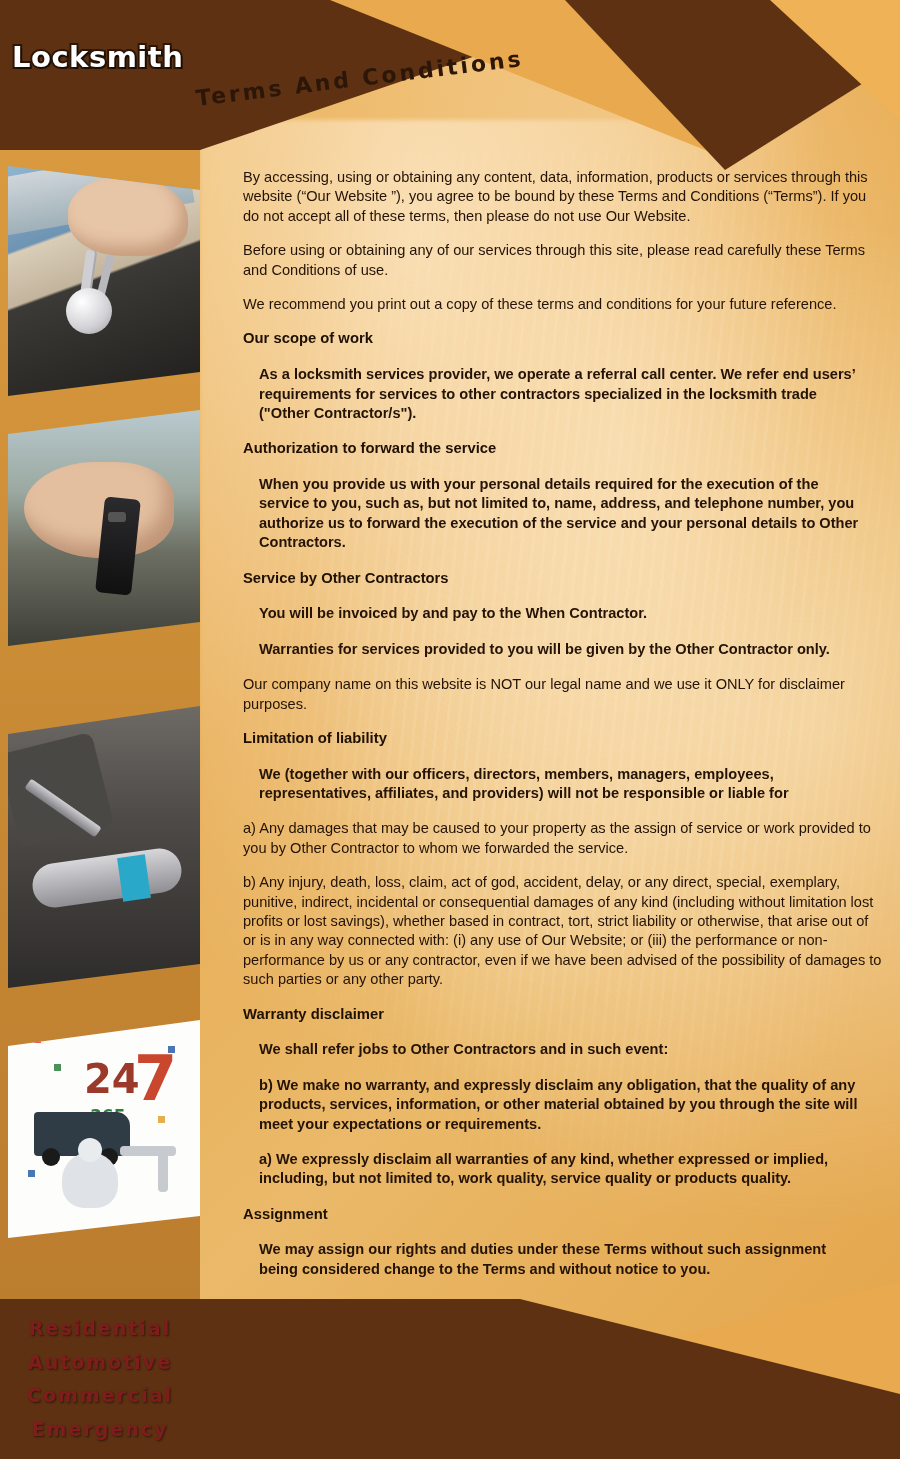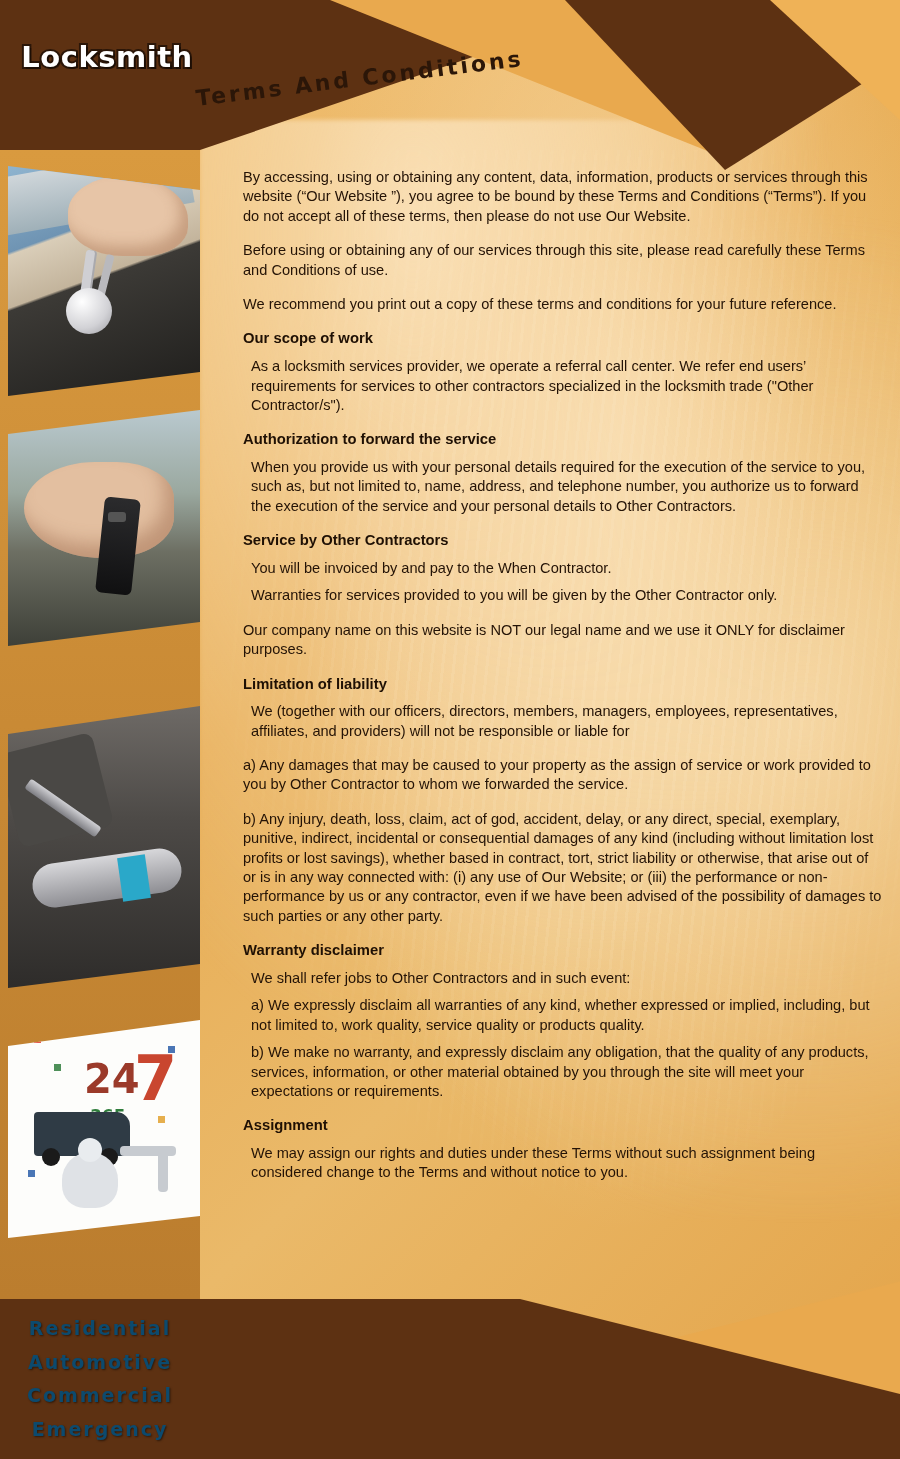--- a/index.html
+++ b/index.html
@@ -59,21 +59,21 @@
   .bottom-brown{
     position:absolute;left:0;bottom:0;width:900px;height:185px;background:#5d3112;
     clip-path:polygon(0 25px, 520px 25px, 900px 120px, 900px 185px, 0 185px);
   }
   .bottom-orange-wedge{
     position:absolute;left:430px;bottom:60px;width:480px;height:120px;background:#e9a94e;
     clip-path:polygon(0 120px, 480px 0, 480px 120px);
   }
 
   
-  .logo{position:absolute;left:12px;top:42px;width:190px;text-align:center;z-index:6;}
+  .logo{position:absolute;left:12px;top:42px;width:190px;z-index:6;}
   .logo div{
     font-family:"DejaVu Sans", sans-serif;
     font-weight:bold;font-size:29px;color:#fff;line-height:1.07;letter-spacing:.5px;
     -webkit-text-stroke:4px #2b1608;
     paint-order:stroke fill;
     text-shadow:2px 2px 0 rgba(0,0,0,.35);
   }
 
   
   .doc-title{
@@ -127,27 +127,27 @@
   .ph4 .conf{position:absolute;width:7px;height:7px;opacity:.85;}
 
   
   .content{
     position:absolute;left:243px;top:168px;width:640px;z-index:6;
     color:#241306;font-size:14.6px;line-height:1.33;
   }
   .content p{margin:0 0 15px 0;}
   .content h3{margin:0 0 1px 0;font-size:14.8px;font-weight:bold;color:#1f1004;}
   .content .blk{margin:0 0 15px 0;}
-  .content .line{margin:8px;}
+  .content .line{margin:16px;font-weight:bold;}
 
   
   .services{position:absolute;left:0;bottom:12px;width:200px;text-align:center;z-index:8;}
   .services div{
     font-family:"DejaVu Sans", sans-serif;
-    font-weight:bold;font-size:19px;color:#0c4a6e;letter-spacing:2px;line-height:1.78;
+    font-weight:bold;font-size:19px;color:#7f1d1d;letter-spacing:2px;line-height:1.78;
     text-shadow:1px 1px 2px rgba(0,0,0,.5);
   }
 </style>
 </head>
 <body>
 
 <div class="page">
 
   <div class="bg-base"></div>
   <div class="bg-paper"></div>
@@ -238,22 +238,22 @@
     <div class="blk">
       <h3>Limitation of liability</h3>
       <p class="line">We (together with our officers, directors, members, managers, employees, representatives, affiliates, and providers) will not be responsible or liable for</p>
     </div>
     <p>a) Any damages that may be caused to your property as the assign of service or work provided to you by Other Contractor to whom we forwarded the service.</p>
     <p>b) Any injury, death, loss, claim, act of god, accident, delay, or any direct, special, exemplary, punitive, indirect, incidental or consequential damages of any kind (including without limitation lost profits or lost savings), whether based in contract, tort, strict liability or otherwise, that arise out of or is in any way connected with: (i) any use of Our Website; or (iii) the performance or non-performance by us or any contractor, even if we have been advised of the possibility of damages to such parties or any other party.</p>
 
     <div class="blk">
       <h3>Warranty disclaimer</h3>
       <p class="line">We shall refer jobs to Other Contractors and in such event:</p>
+      <p class="line">b) We make no warranty, and expressly disclaim any obligation, that the quality of any products, services, information, or other material obtained by you through the site will meet your expectations or requirements.</p>
       <p class="line">a) We expressly disclaim all warranties of any kind, whether expressed or implied, including, but not limited to, work quality, service quality or products quality.</p>
-      <p class="line">b) We make no warranty, and expressly disclaim any obligation, that the quality of any products, services, information, or other material obtained by you through the site will meet your expectations or requirements.</p>
     </div>
 
     <div class="blk">
       <h3>Assignment</h3>
       <p class="line">We may assign our rights and duties under these Terms without such assignment being considered change to the Terms and without notice to you.</p>
     </div>
 
   </div>
 
   <div class="services">

